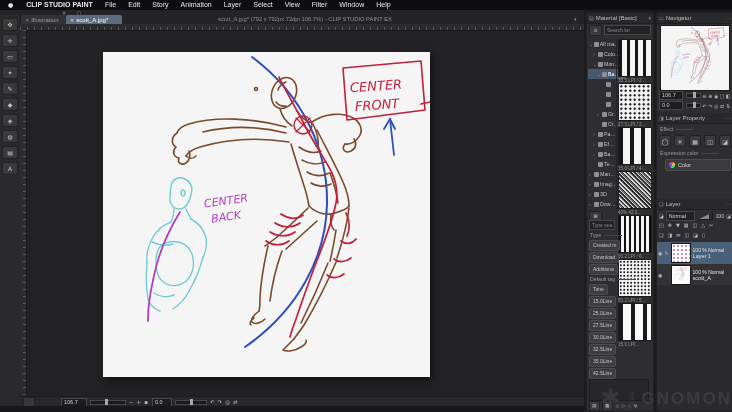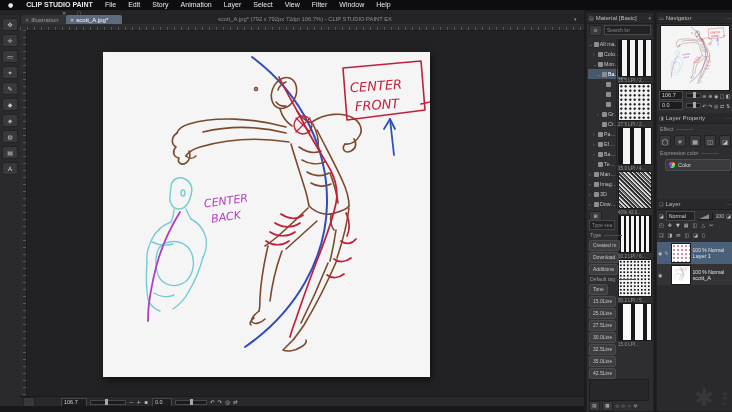--- a/index.html
+++ b/index.html
@@ -554,16 +554,17 @@
         <div class="nm">scott_A</div>
       </div>
     </div>
     <div class="layerrest"></div>
   </div>
 
   <div class="abs watermark">
     <div class="wm-row">
       <span class="wm-gear g">✱</span>
       <span class="wm-the">THE</span>
+      <span class="wm-big">GNOMON</span>
     </div>
   </div>
 
 </div>
 
 </body></html>

